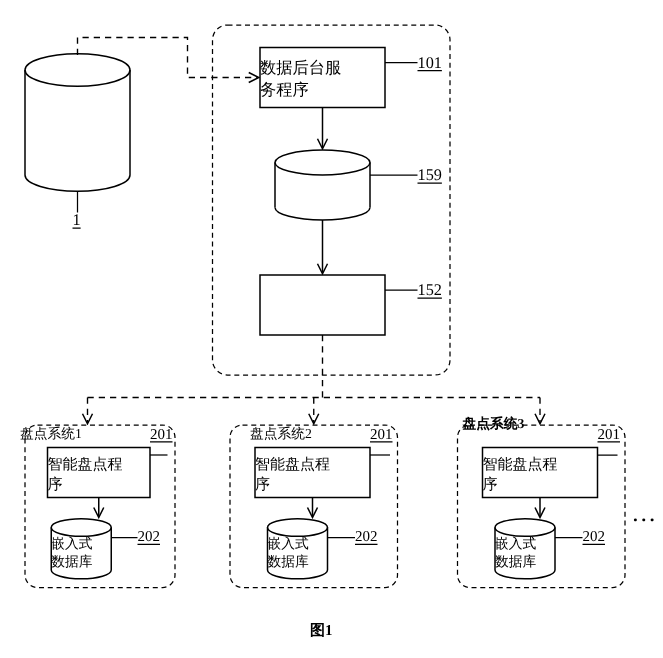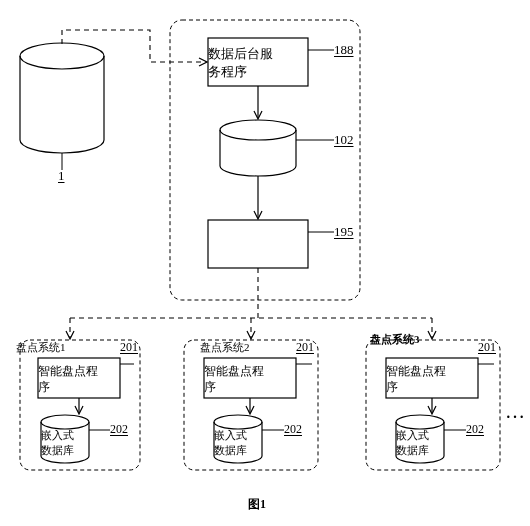--- a/index.html
+++ b/index.html
@@ -128,25 +128,25 @@
   <line x1="432" y1="398" x2="432" y2="413" stroke="#000" stroke-width="1.2" marker-end="url(#ah)"></line>
   <line x1="478" y1="364" x2="494" y2="364" stroke="#000" stroke-width="1"></line>
   <line x1="444" y1="430" x2="466" y2="430" stroke="#000" stroke-width="1"></line>
 </svg>
 
 <div class="ref" style="left:58px; top:168px;">1</div>
 
 
 <div class="box-text" style="left:208px; top:45px; width:100px; white-space:pre-line;">数据后台服
 务程序</div>
-<div class="ref" style="left:334px; top:42px;">188</div>
+<div class="ref" style="left:334px; top:42px;">101</div>
 
-<div class="ref" style="left:334px; top:132px;">102</div>
+<div class="ref" style="left:334px; top:132px;">159</div>
 
-<div class="ref" style="left:334px; top:224px;">195</div>
+<div class="ref" style="left:334px; top:224px;">152</div>
 
 <div class="label" style="left:16px; top:340px; font-size:11px;">盘点系统1</div>
 <div class="label" style="left:200px; top:340px; font-size:11px;">盘点系统2</div>
 <div class="label" style="left:370px; top:332px; font-size:11px;font-weight:bold;">盘点系统3</div>
 
 <div class="box-text" style="left:38px; top:363px; width:82px; font-size:12px; white-space:pre-line;">智能盘点程
 序</div>
 <div class="ref" style="left:120px; top:340px; font-size:12px;">201</div>
 <div class="box-text" style="left:41px; top:428px; width:48px; font-size:11px; white-space:pre-line;">嵌入式
 数据库</div>

